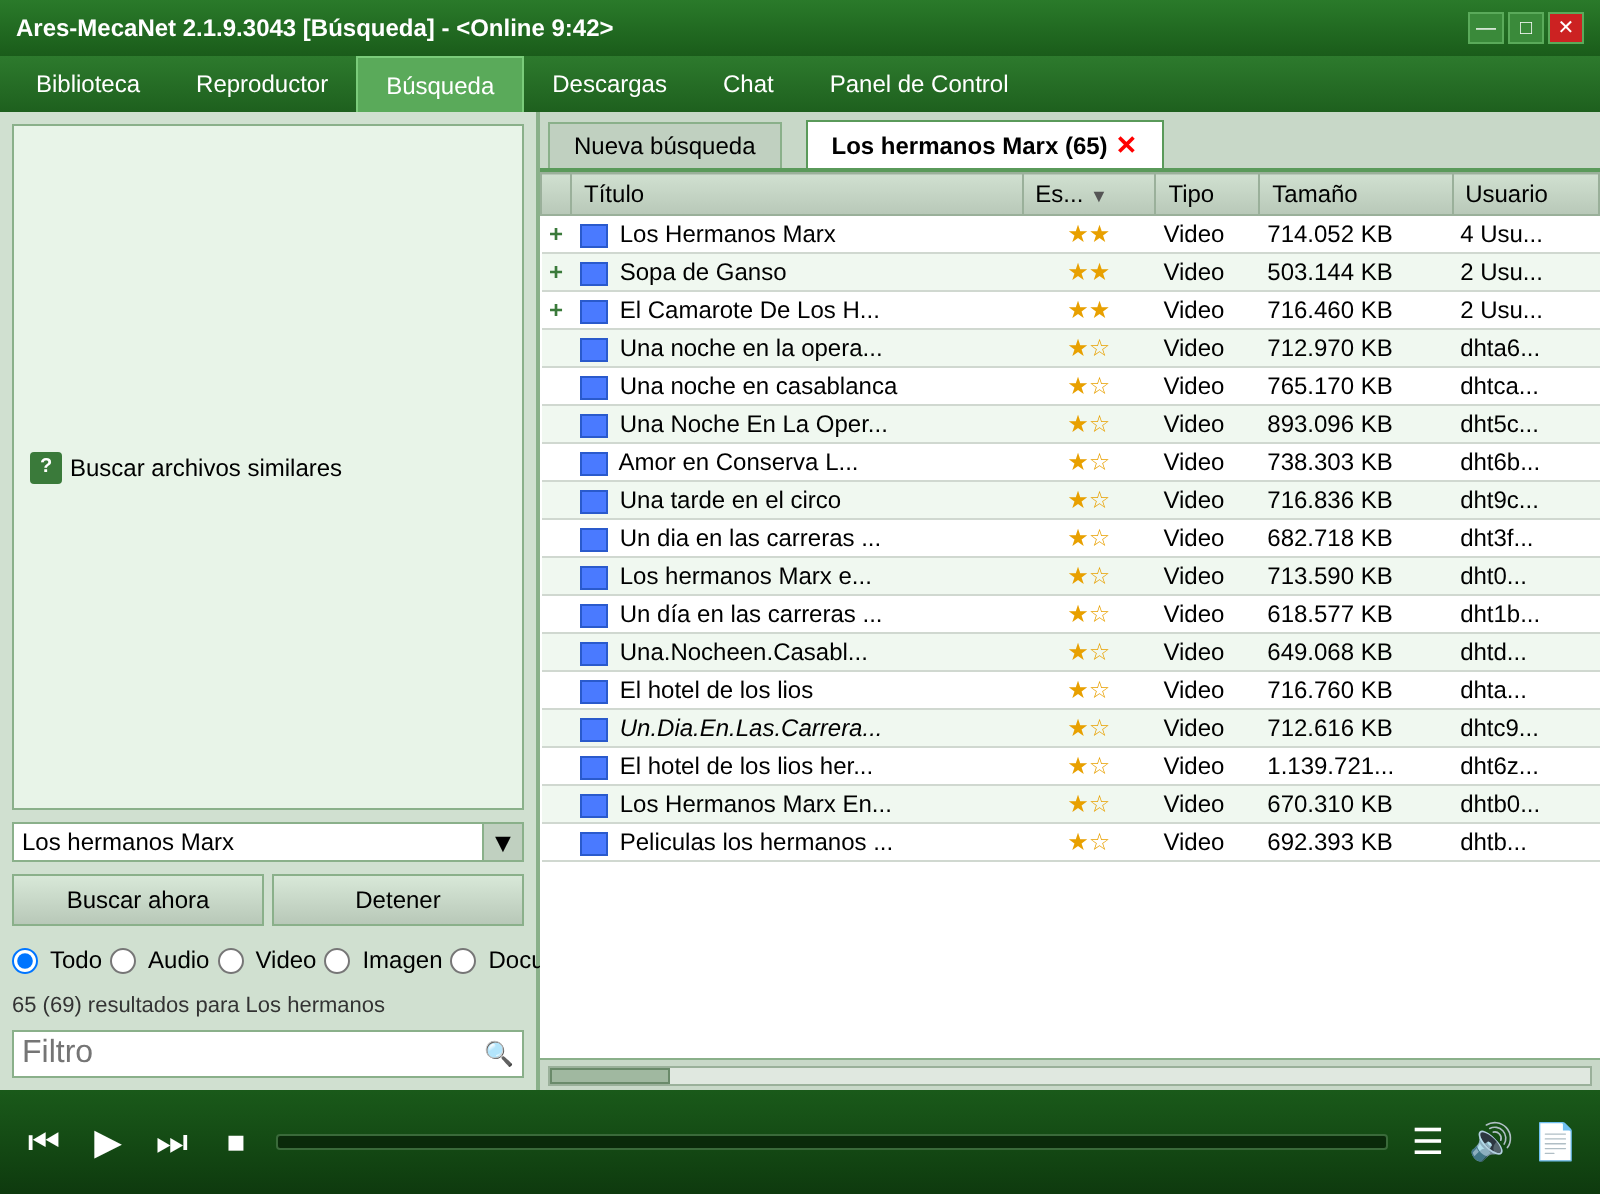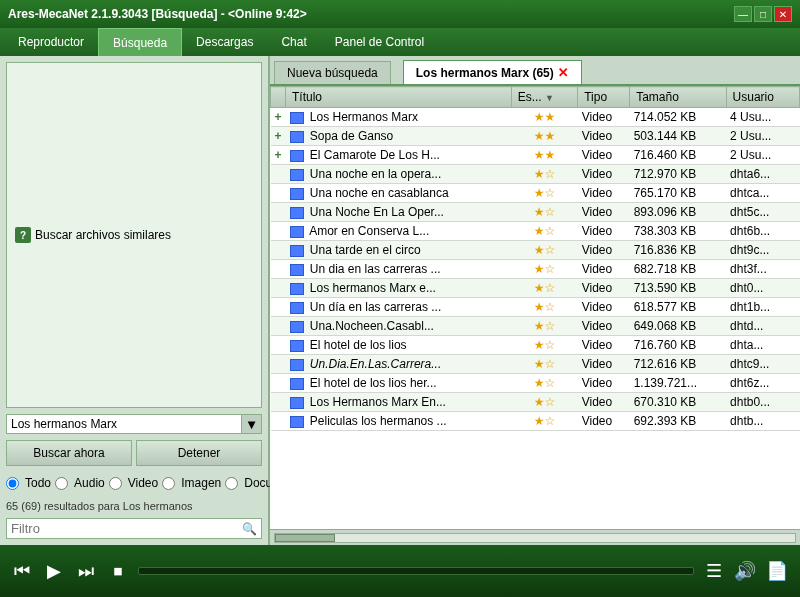--- a/index.html
+++ b/index.html
@@ -152,21 +152,21 @@
       display: flex;
       align-items: center;
       background: white;
       border: 1px solid #8ab08a;
       padding: 2px 4px;
     }
     #filter-input {
       border: none;
       outline: none;
       flex: 1;
-      font-size: 13px;
+      font-size: 16px;
       color: #701a75;
       background: transparent;
     }
 
     
     #right-panel {
       flex: 1;
       display: flex;
       flex-direction: column;
       overflow: hidden;
@@ -295,20 +295,21 @@
 <div id="titlebar">
   <span id="titlebar-title">Ares-MecaNet 2.1.9.3043  [Búsqueda]  - &lt;Online 9:42&gt;</span>
   <div id="titlebar-controls">
     <button class="title-btn">—</button>
     <button class="title-btn">□</button>
     <button class="title-btn" style="background:#cc2222;">✕</button>
   </div>
 </div>
 
 <div id="menubar">
+  <div class="menu-item">Biblioteca</div>
   <div class="menu-item">Reproductor</div>
   <div class="menu-item active">Búsqueda</div>
   <div class="menu-item">Descargas</div>
   <div class="menu-item">Chat</div>
   <div class="menu-item">Panel de Control</div>
 </div>
 
 <div id="main-content">
 
   <div id="left-panel">

